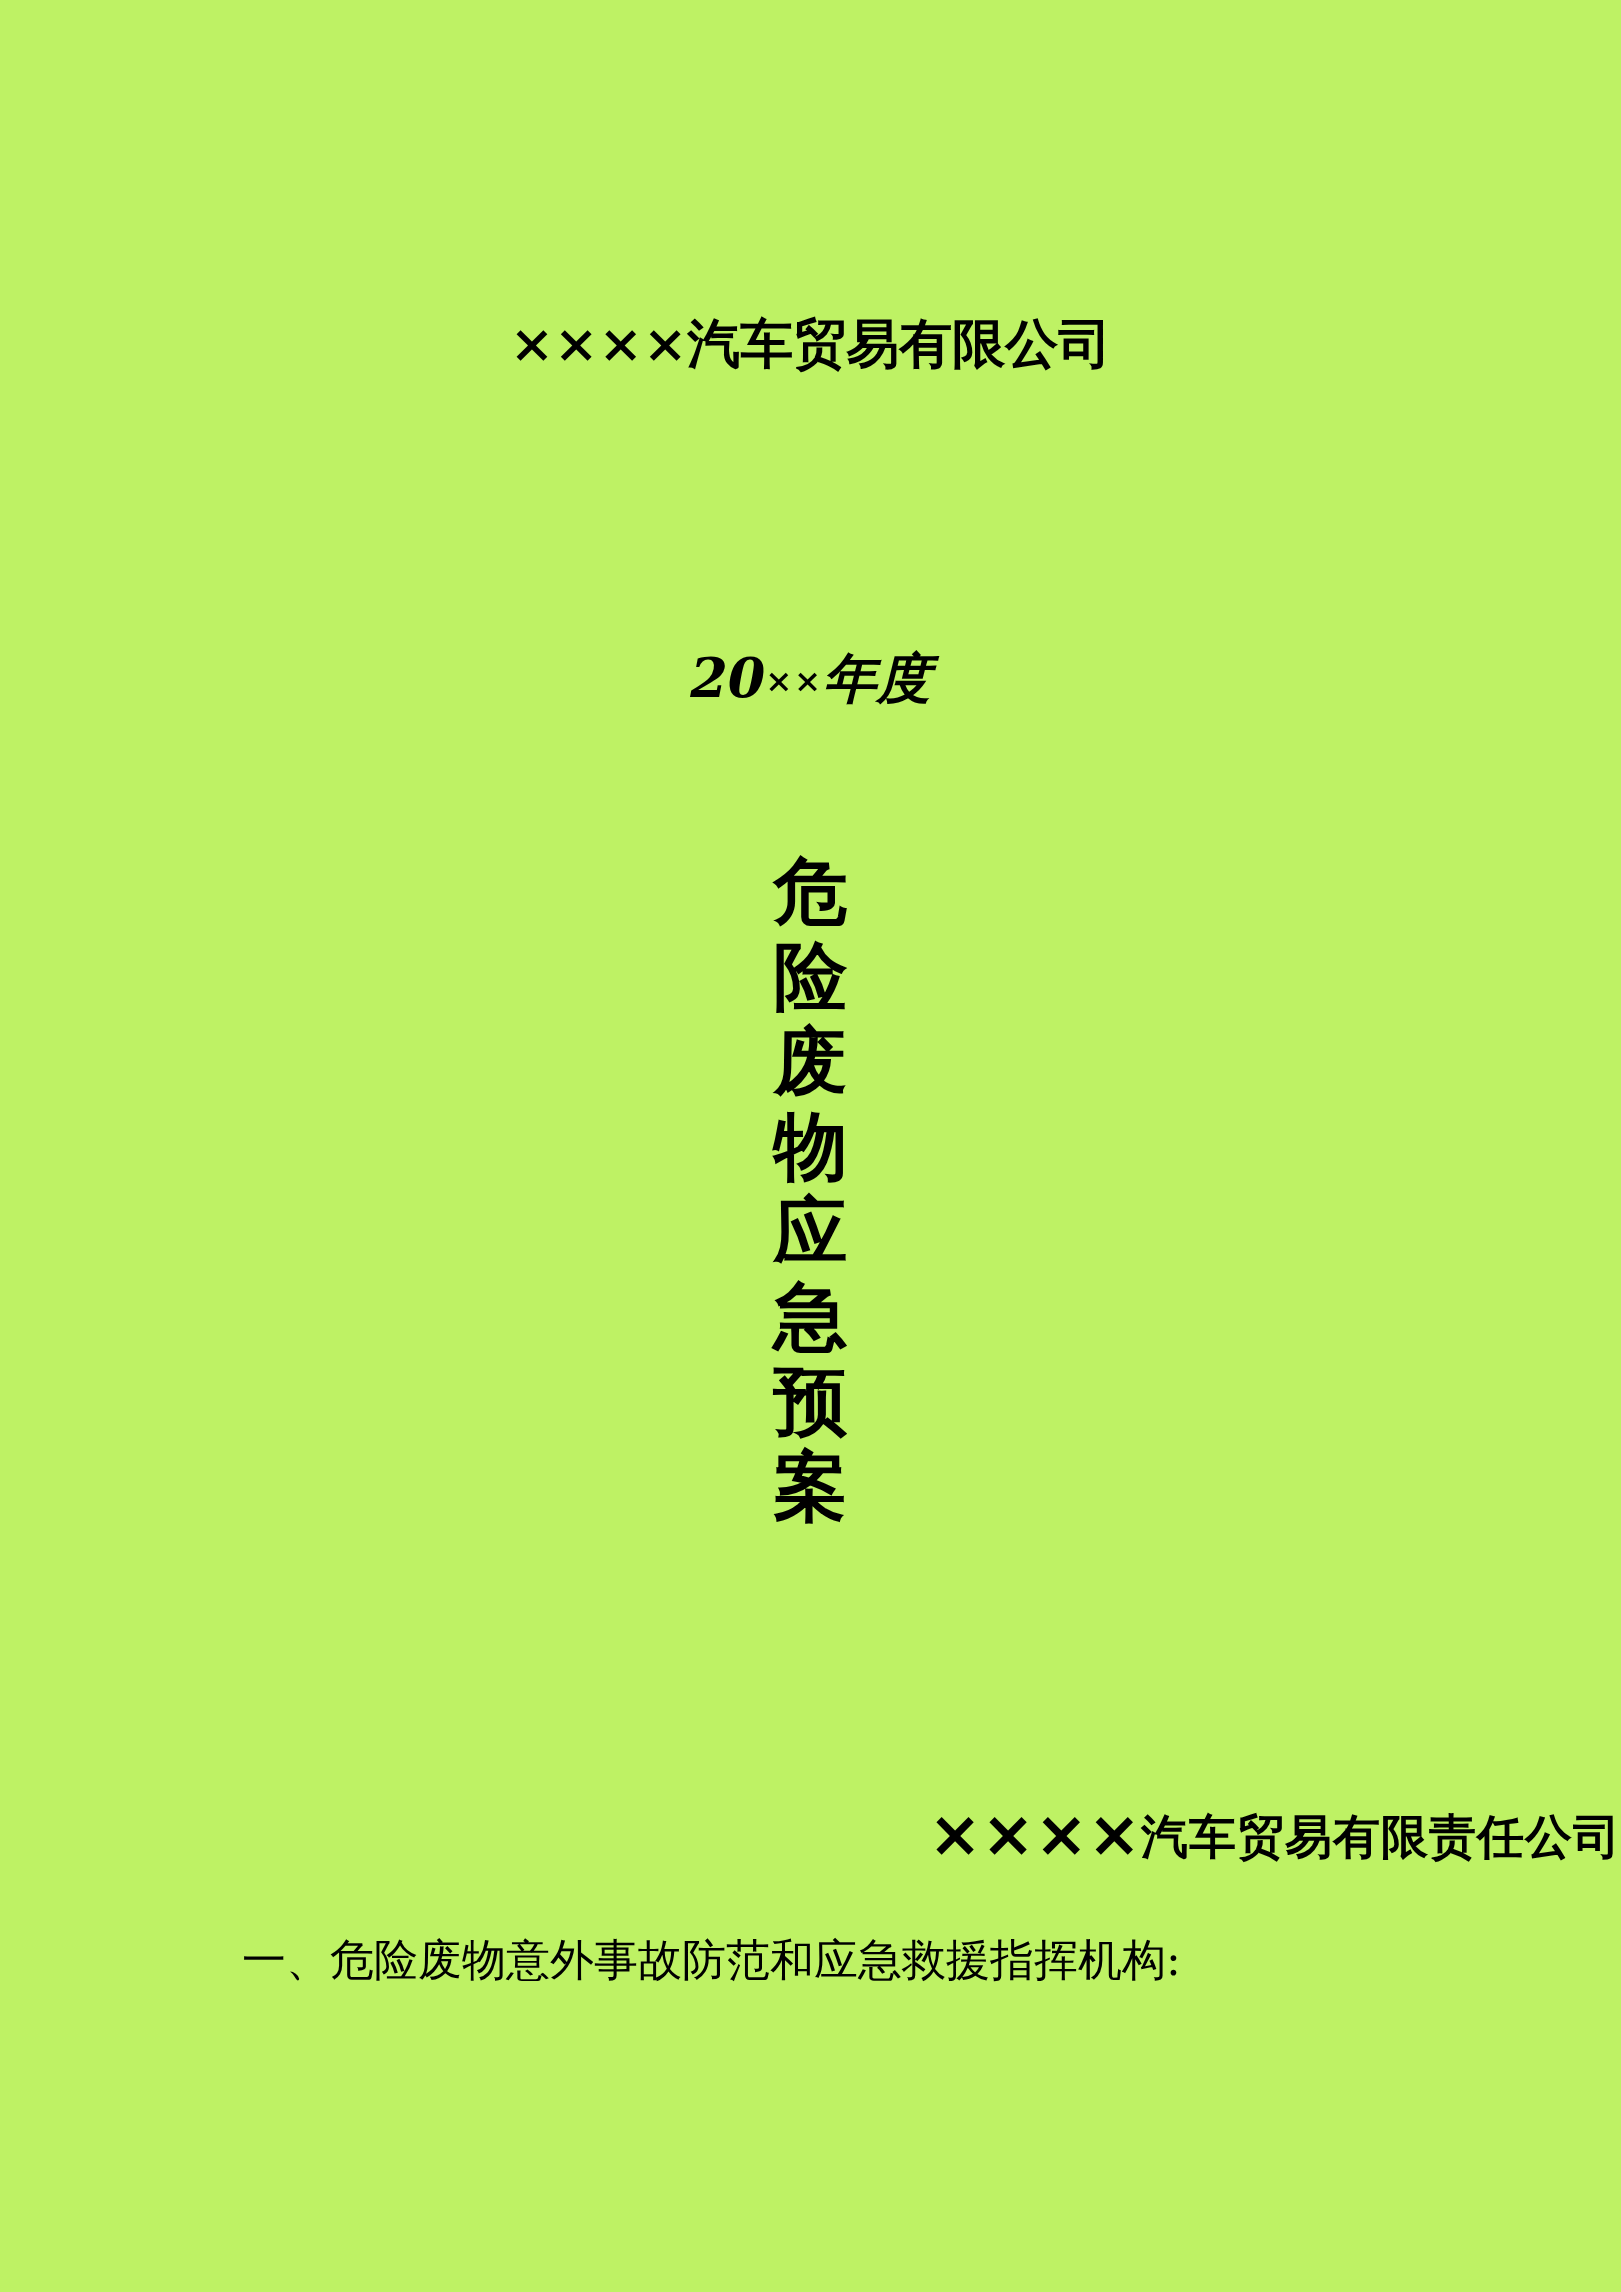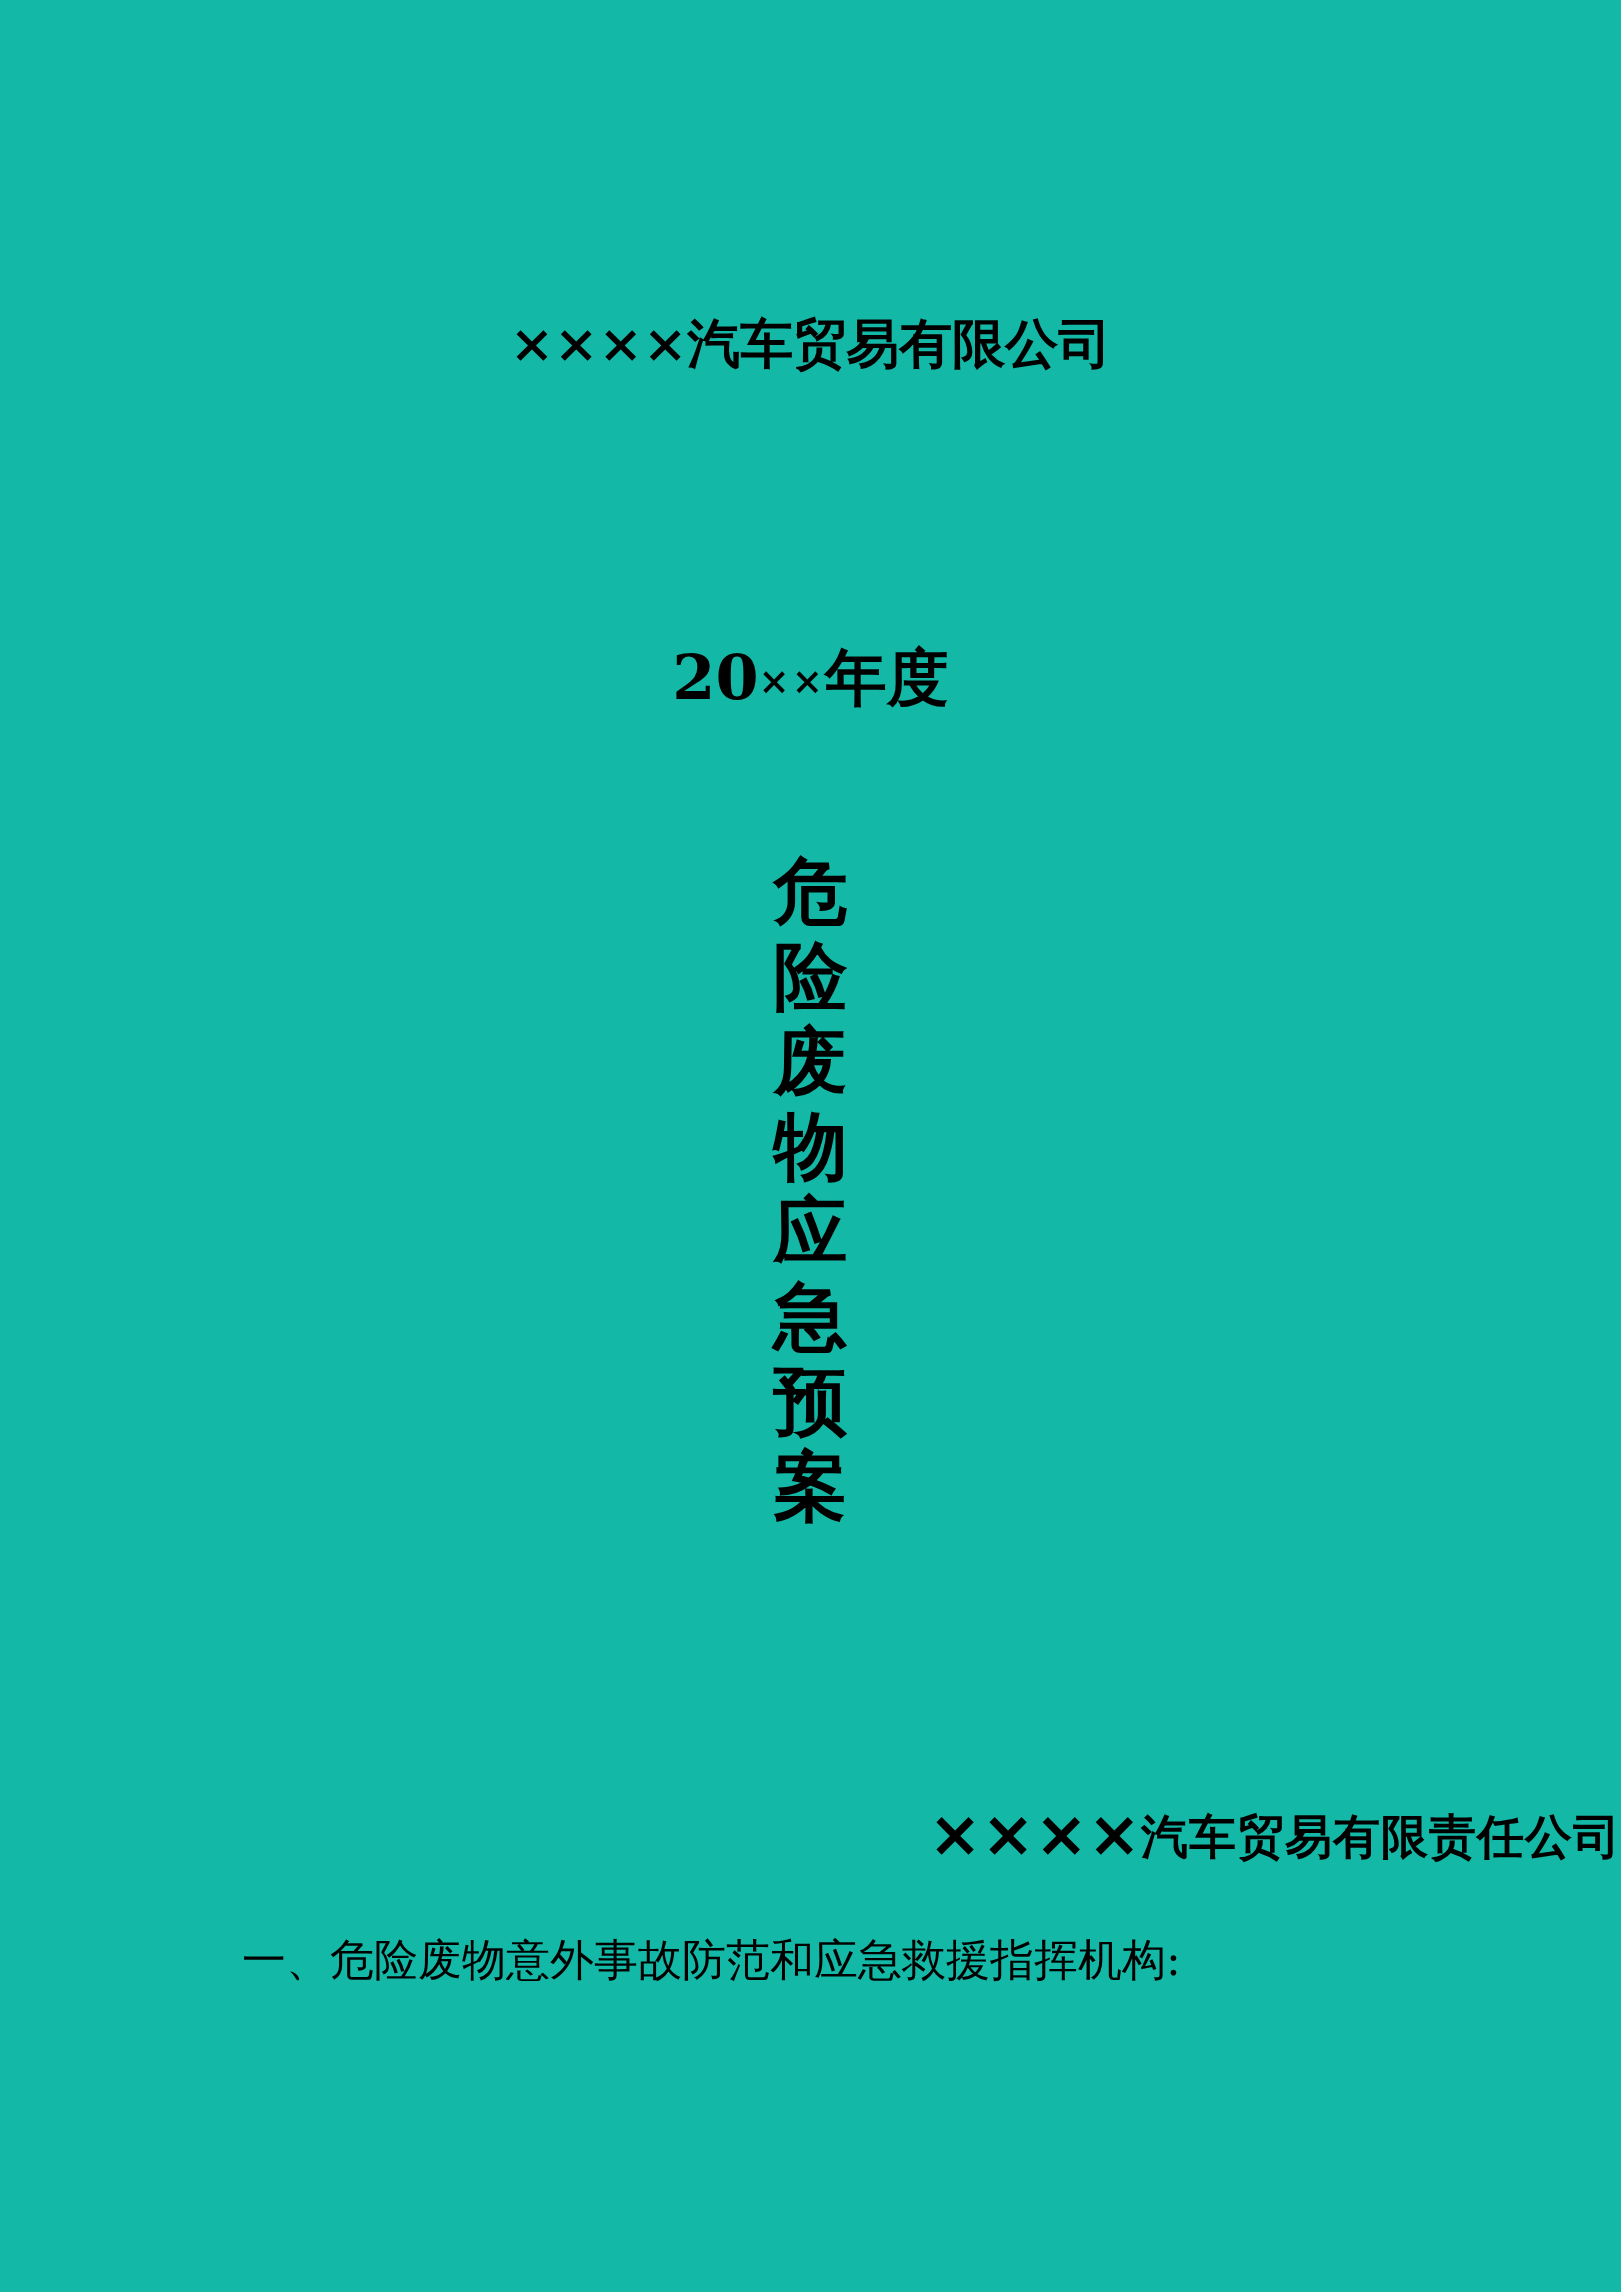--- a/index.html
+++ b/index.html
@@ -5,21 +5,21 @@
   html, body {
     margin: 0;
     padding: 0;
     background: #ffffff;
   }
   .page {
     position: relative;
     width: 1621px;
     height: 2293px;
     margin: 0 auto;
-    background: #14b8a6;
+    background: #bef264;
     color: #000000;
     overflow: hidden;
     font-family: "DejaVu Serif", "Liberation Serif", serif;
   }
   
   .company-title {
     position: absolute;
     top: 312px;
     left: 0;
     width: 100%;
@@ -30,24 +30,25 @@
     line-height: 63px;
     white-space: nowrap;
   }
   
   .year-title {
     position: absolute;
     top: 629px;
     left: 0;
     width: 100%;
     text-align: center;
-    font-size: 62px;
+    font-size: 54px;
     font-weight: bold;
     line-height: 98px;
     white-space: nowrap;
+    font-style: italic;
   }
   .year-x {
     font-size: 0.6em;
     vertical-align: 0.14em;
     letter-spacing: 0.05em;
   }
   
   .vertical-title {
     position: absolute;
     top: 849px;

